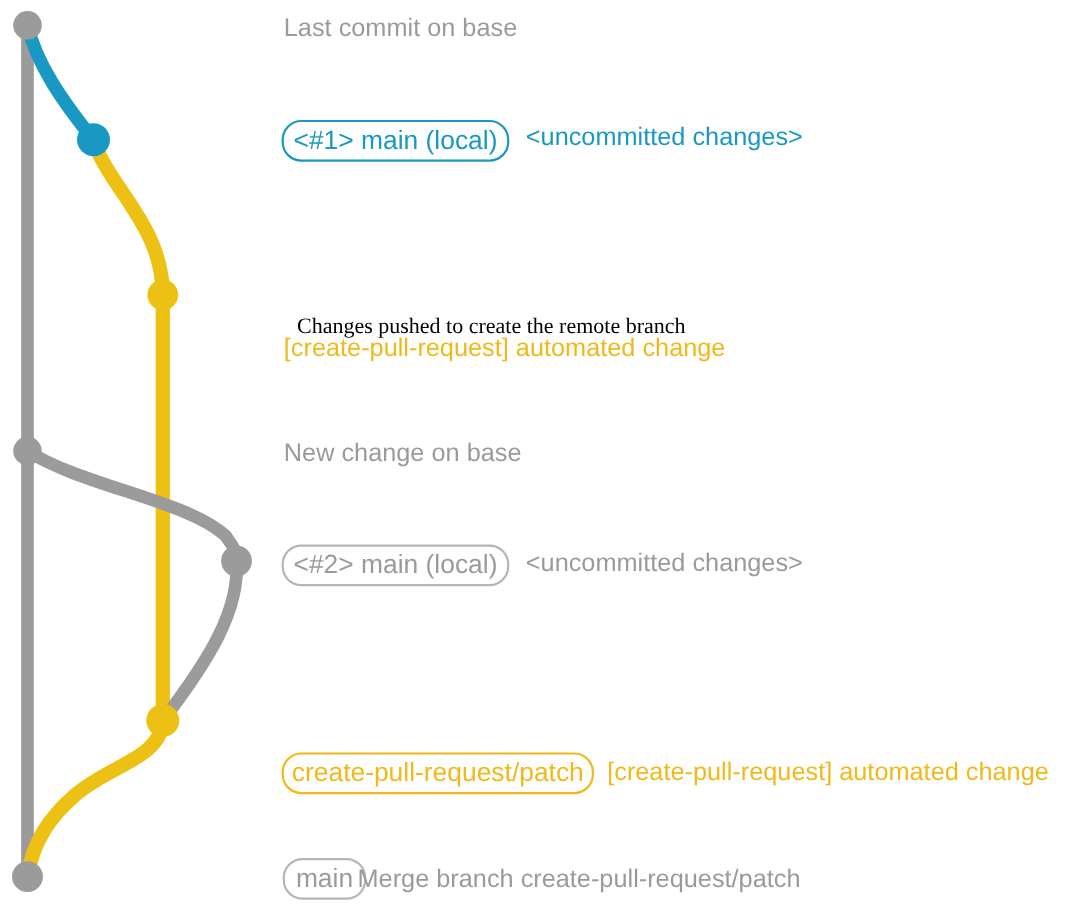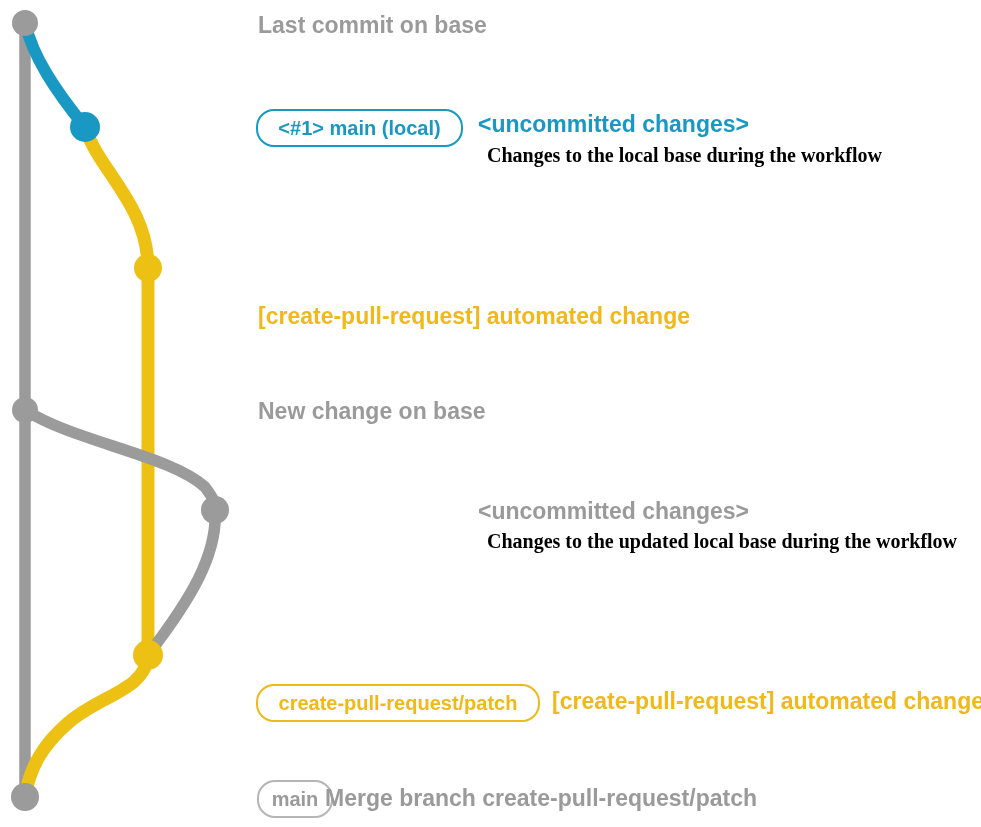--- a/index.html
+++ b/index.html
@@ -12,21 +12,20 @@
     --desc_black: #000000;
   }
   * { margin: 0; padding: 0; }
   body { background: #ffffff; }
   .canvas {
     position: relative;
     width: 981px;
     height: 827px;
     background: #ffffff;
     overflow: hidden;
-    font-weight: bold;
   }
   .graph-svg { position: absolute; left: 0; top: 0; }
   .sans {
     position: absolute;
     font-family: "Liberation Sans", "DejaVu Sans", sans-serif;
     font-size: 23px;
     line-height: 27px;
     white-space: nowrap;
   }
   .serif {
@@ -40,21 +39,21 @@
   .badge {
     position: absolute;
     box-sizing: border-box;
     height: 38px;
     border: 2px solid;
     border-radius: 18px;
     display: flex;
     align-items: center;
     justify-content: center;
     font-family: "Liberation Sans", "DejaVu Sans", sans-serif;
-    font-size: 20px;
+    font-size: 24px;
     white-space: nowrap;
     background: #ffffff;
   }
   .c-gray   { color: var(--gray_text); }
   .c-blue   { color: var(--blue); }
   .c-yellow { color: var(--yellow_text); margin-top: 48px; }
   .b-blue   { border-color: var(--blue); }
   .b-gray   { border-color: var(--gray_border); }
   .b-yellow { border-color: var(--yellow_text); }
 
@@ -107,28 +106,28 @@
     <circle class="f-gray" cx="25" cy="23" r="13"></circle>
     <circle class="f-gray" cx="25" cy="410" r="13"></circle>
     <circle class="f-gray" cx="215" cy="510" r="14"></circle>
     <circle class="f-gray" cx="25" cy="797" r="14"></circle>
   </svg>
 
   <div class="sans c-gray pos-last-commit">Last commit on base</div>
 
   <div class="badge b-blue c-blue pos-badge-1">&lt;#1&gt; main (local)</div>
   <div class="sans c-blue pos-uncommitted-1">&lt;uncommitted changes&gt;</div>
-  <div class="serif pos-desc-1">Changes to the local base during the workflow</div>
 
   <div class="sans c-yellow pos-auto-1">[create-pull-request] automated change</div>
+  <div class="serif pos-desc-2">Changes pushed to create the remote branch</div>
 
   <div class="sans c-gray pos-new-commit">New change on base</div>
 
+  <div class="badge b-gray c-gray pos-badge-2">&lt;#2&gt; main (local)</div>
   <div class="sans c-gray pos-uncommitted-2">&lt;uncommitted changes&gt;</div>
-  <div class="serif pos-desc-3">Changes to the updated local base during the workflow</div>
 
   <div class="badge b-yellow c-yellow pos-badge-patch">create-pull-request/patch</div>
   <div class="sans c-yellow pos-auto-2">[create-pull-request] automated change</div>
 
   <div class="badge b-gray c-gray pos-badge-main">main</div>
   <div class="sans c-gray pos-merge">Merge branch create-pull-request/patch</div>
 
 </div>
 
 </body></html>

